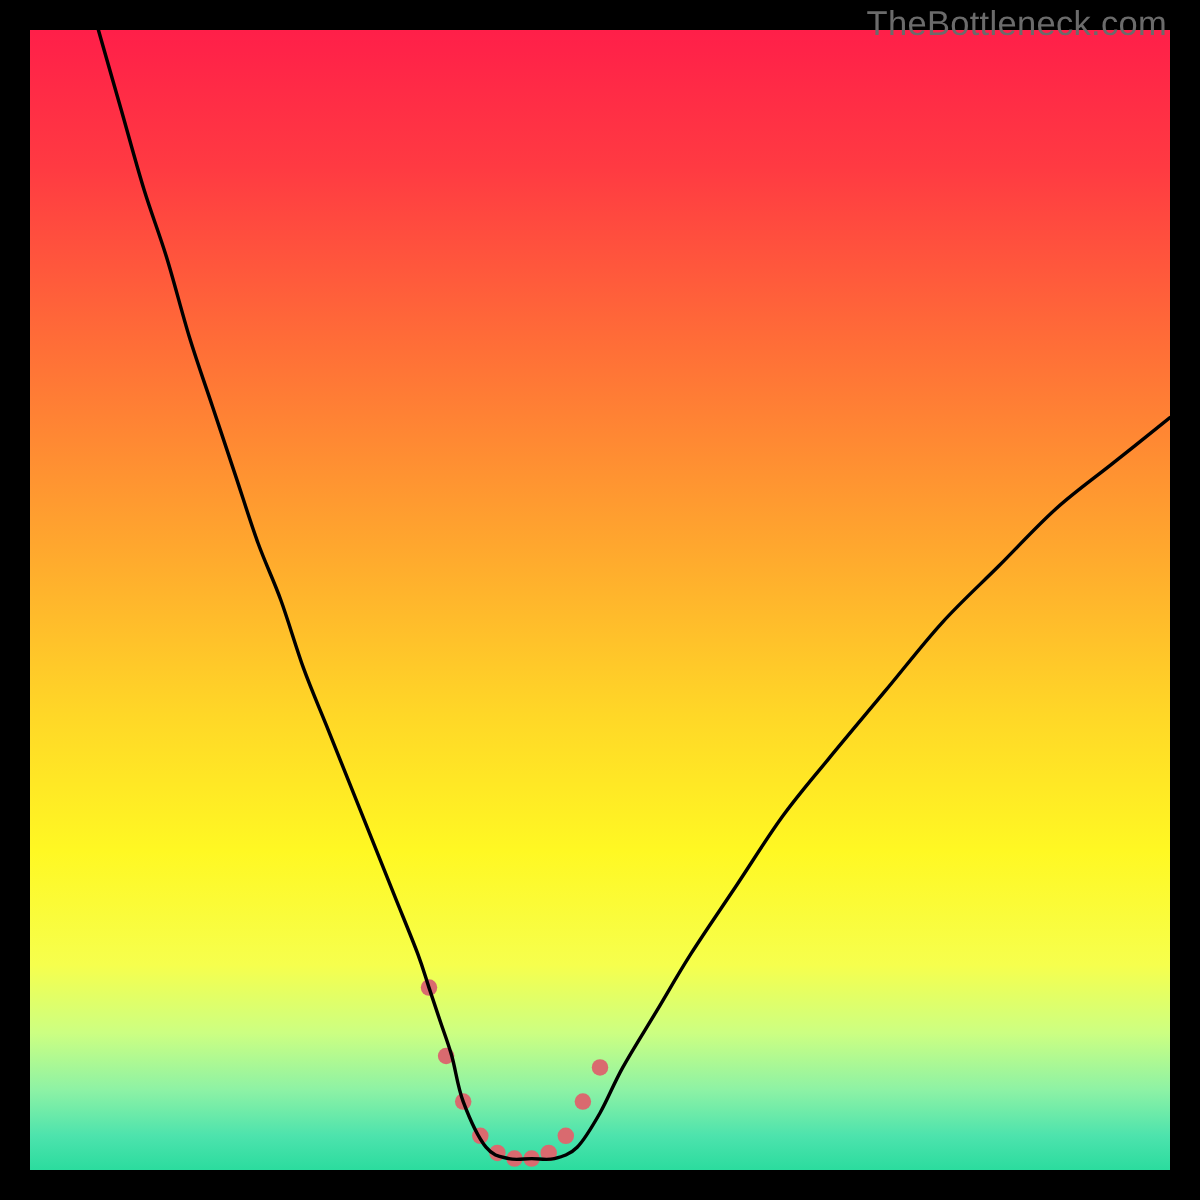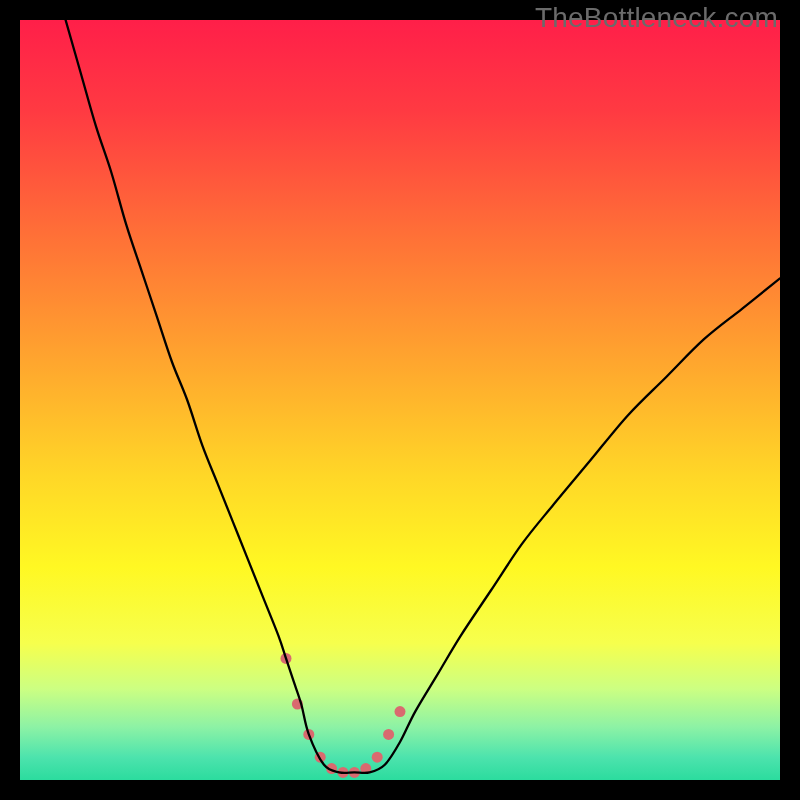--- a/index.html
+++ b/index.html
@@ -39,21 +39,21 @@
     left: 0;
     top: 0;
     width: 760px;
     height: 760px;
   }
   .watermark {
     position: absolute;
     top: 2px;
     right: 22px;
     color: #6b6b6b;
-    font-size: 28px;
+    font-size: 23px;
     font-weight: 500;
     letter-spacing: 0.2px;
     user-select: none;
   }
 </style>
 </head>
 <body>
 
 <div class="frame">
 

